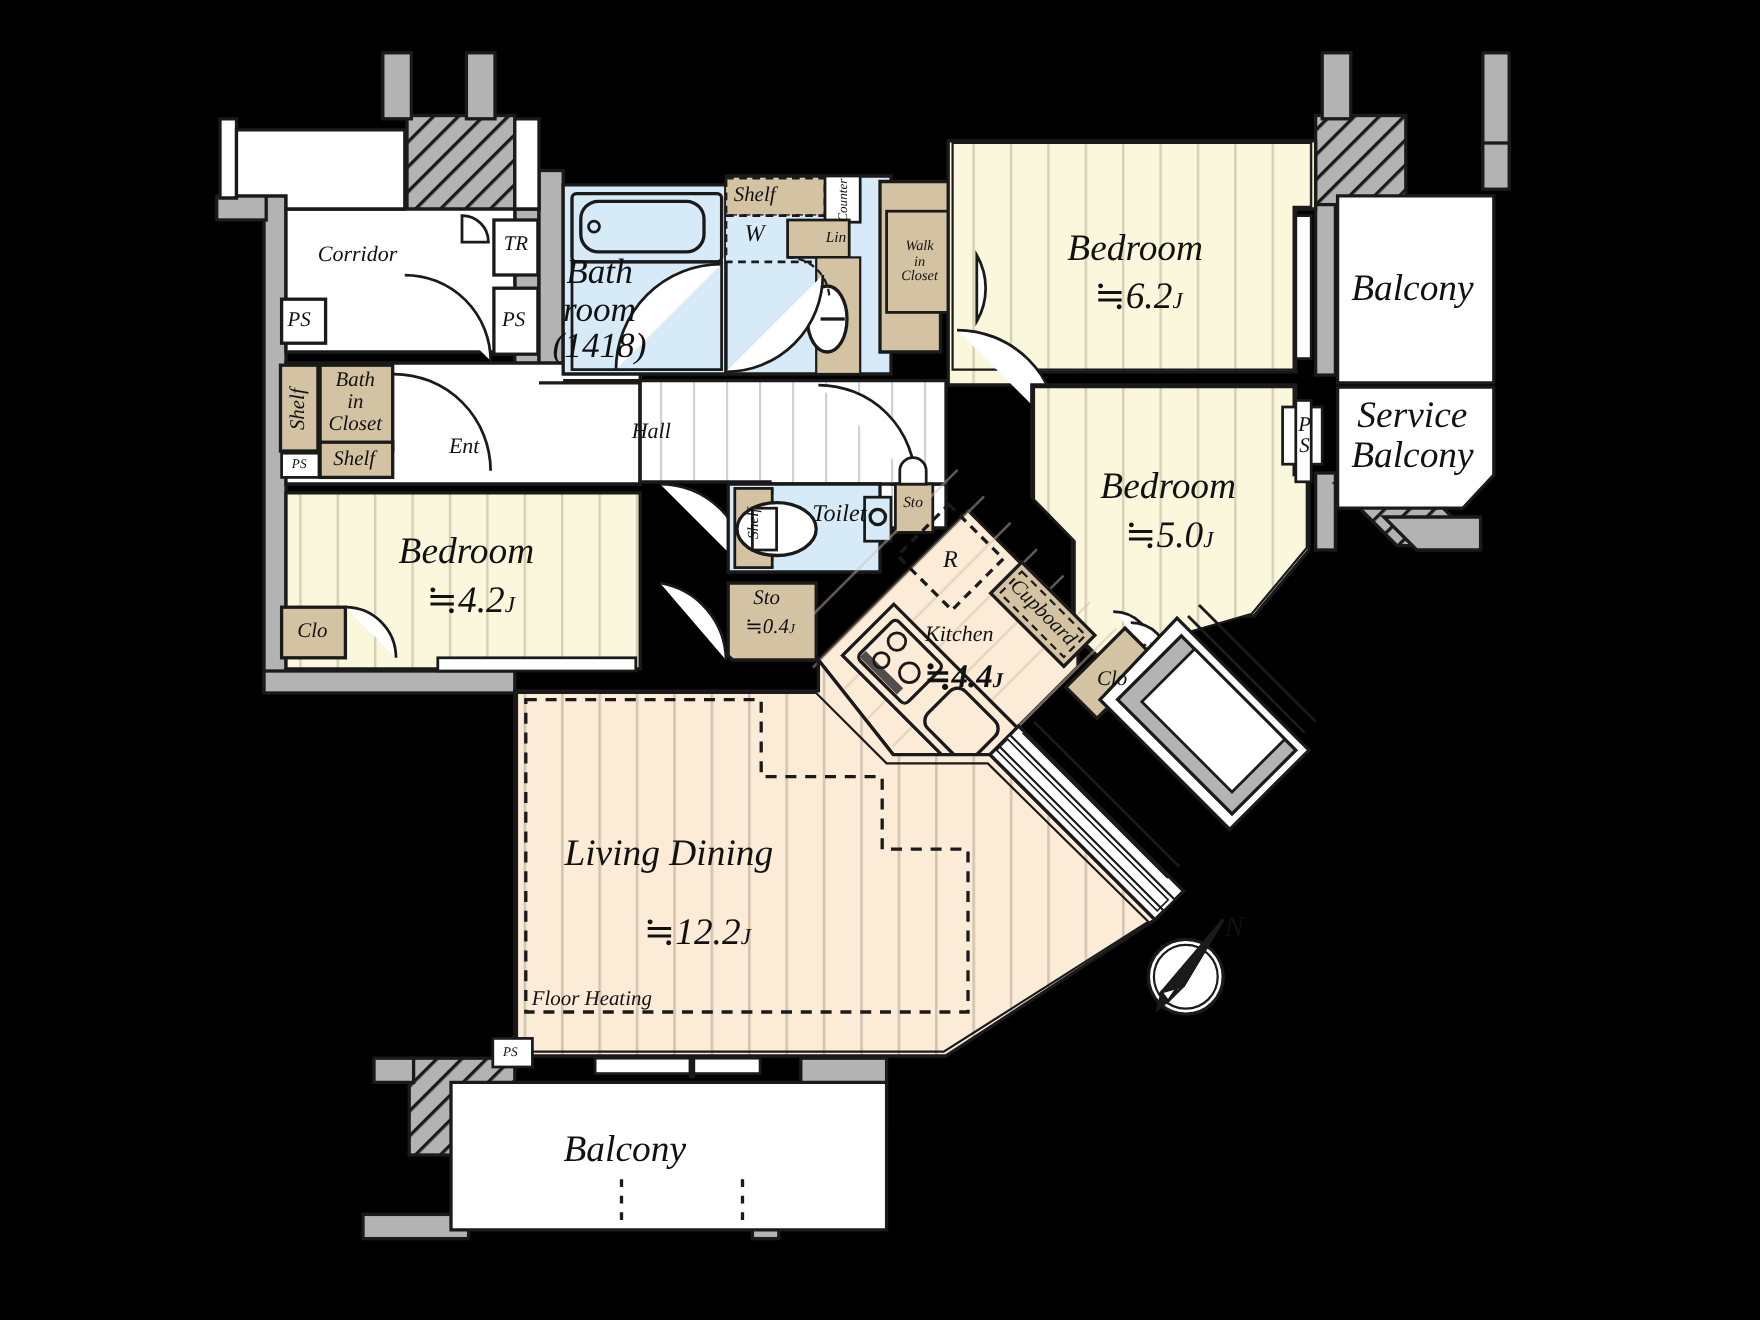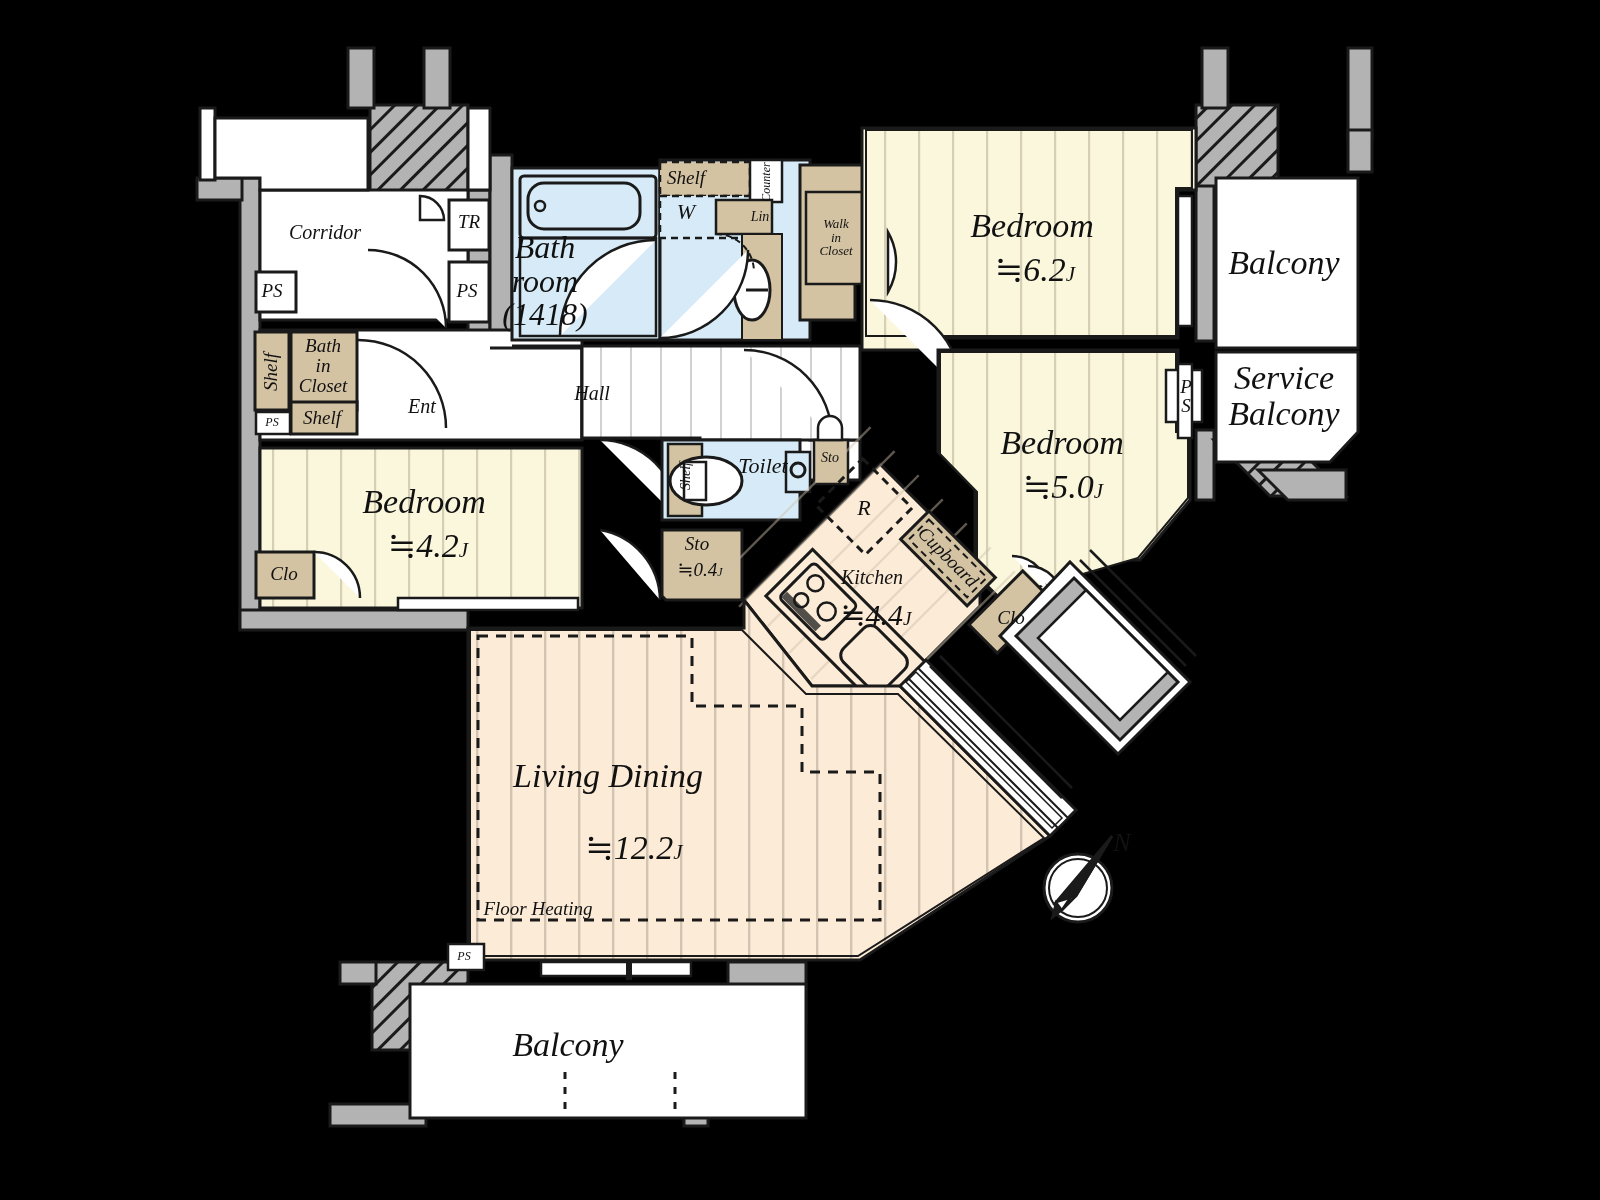--- a/index.html
+++ b/index.html
@@ -3,21 +3,21 @@
 <meta charset="utf-8">
 <style>
   html,body{margin:0;padding:0;background:#000;}
   #stage{position:relative;width:1600px;height:1200px;background:#000;overflow:hidden;
          font-family:"Liberation Serif","DejaVu Serif",serif;}
   svg{position:absolute;left:0;top:0;}
   .lbl{position:absolute;color:#111;font-style:italic;white-space:nowrap;
        transform:translate(-50%,-50%);text-align:center;line-height:1.05;
        font-family:"Liberation Serif","DejaVu Serif",serif;pointer-events:none;}
   .room-name{font-size:20px;}
-  .room-area{font-size:30px;}
+  .room-area{font-size:30px;font-weight:bold;}
   .area-j{font-size:19px;font-style:italic;}
   .small{font-size:19px;}
   .tiny{font-size:14px;}
   .xtiny{font-size:12px;}
   .mid{font-size:22px;}
   .big{font-size:34px;}
   .rot-n90{transform:translate(-50%,-50%) rotate(-90deg);}
   .rot-45{transform:translate(-50%,-50%) rotate(45deg);}
 </style>
 </head>

